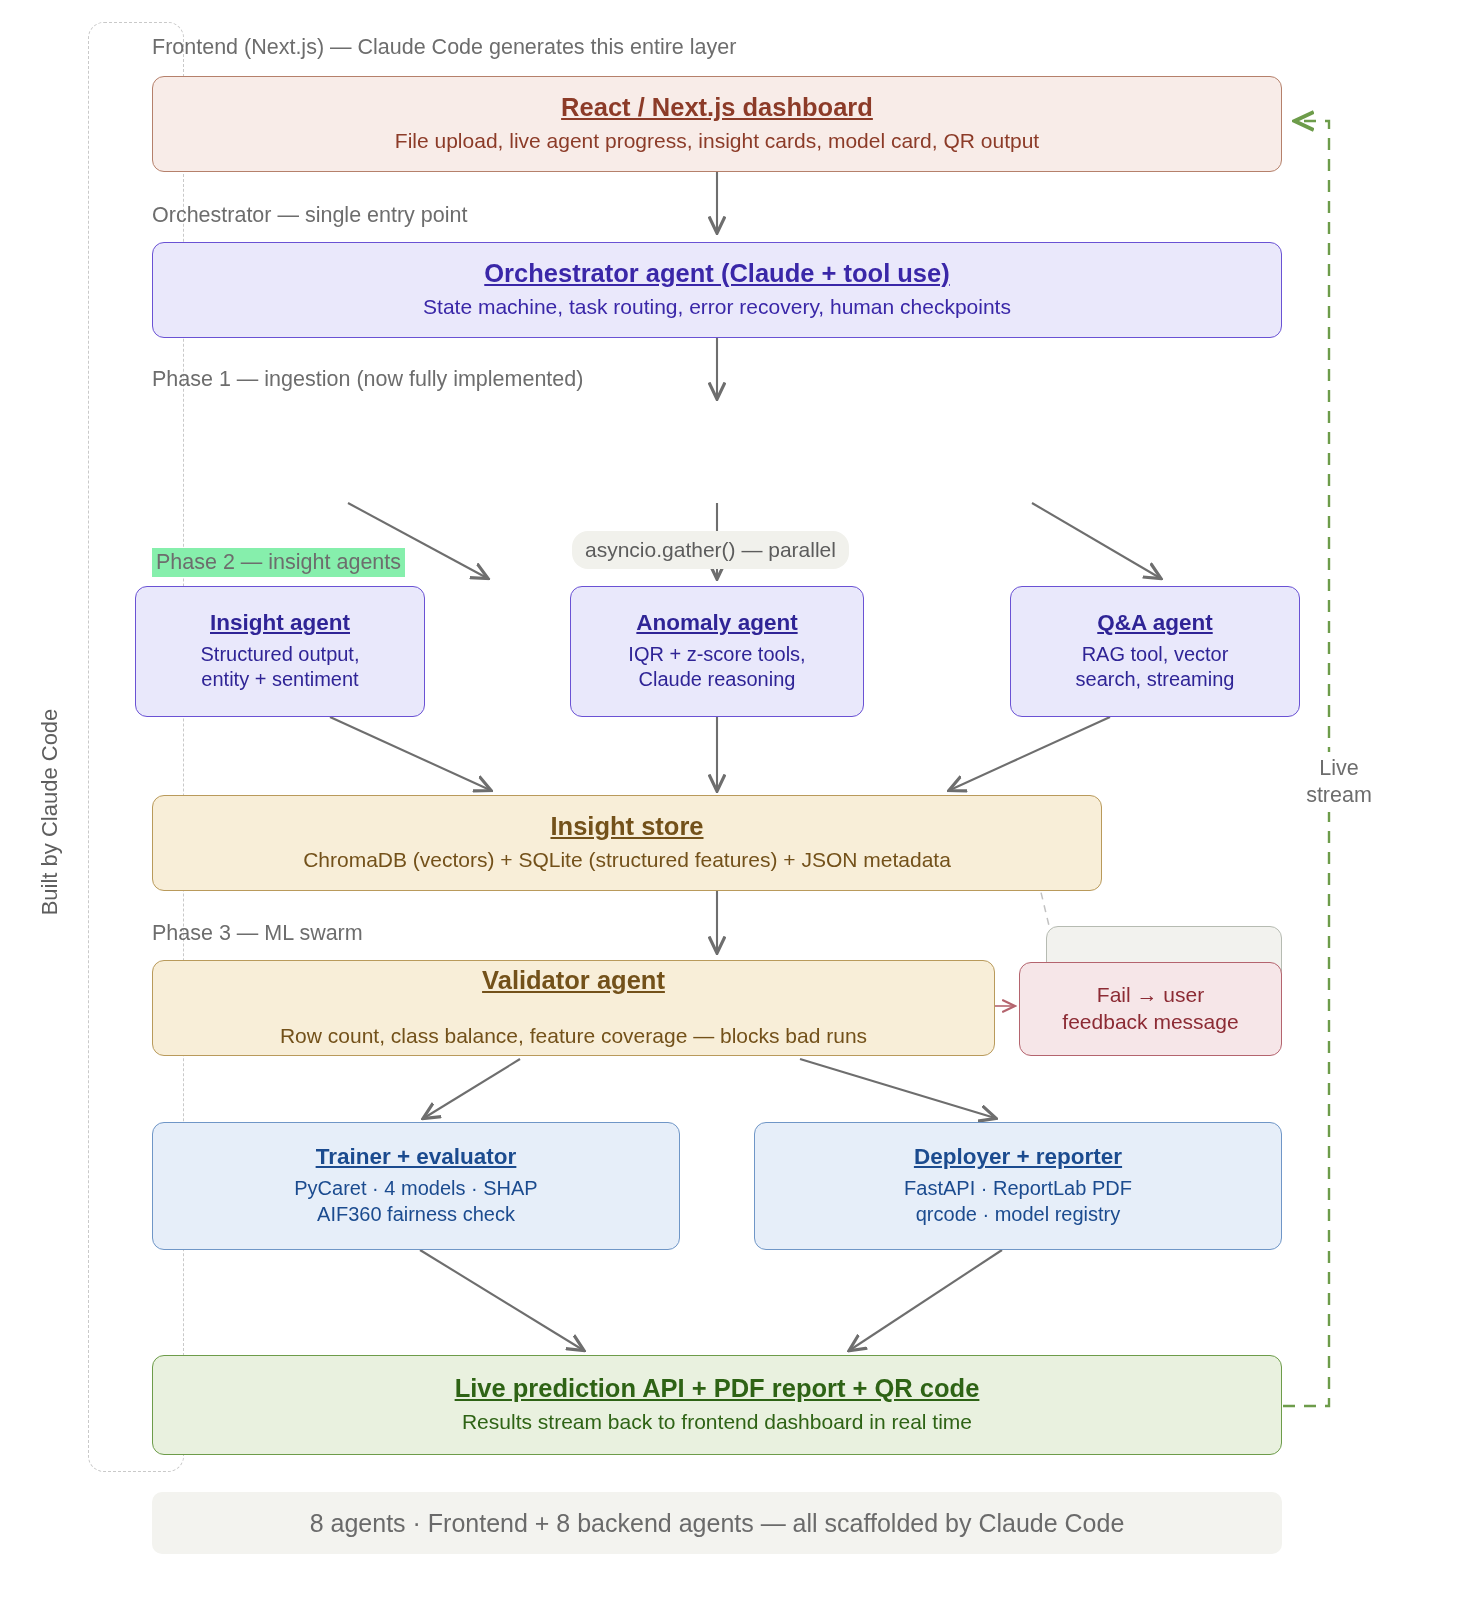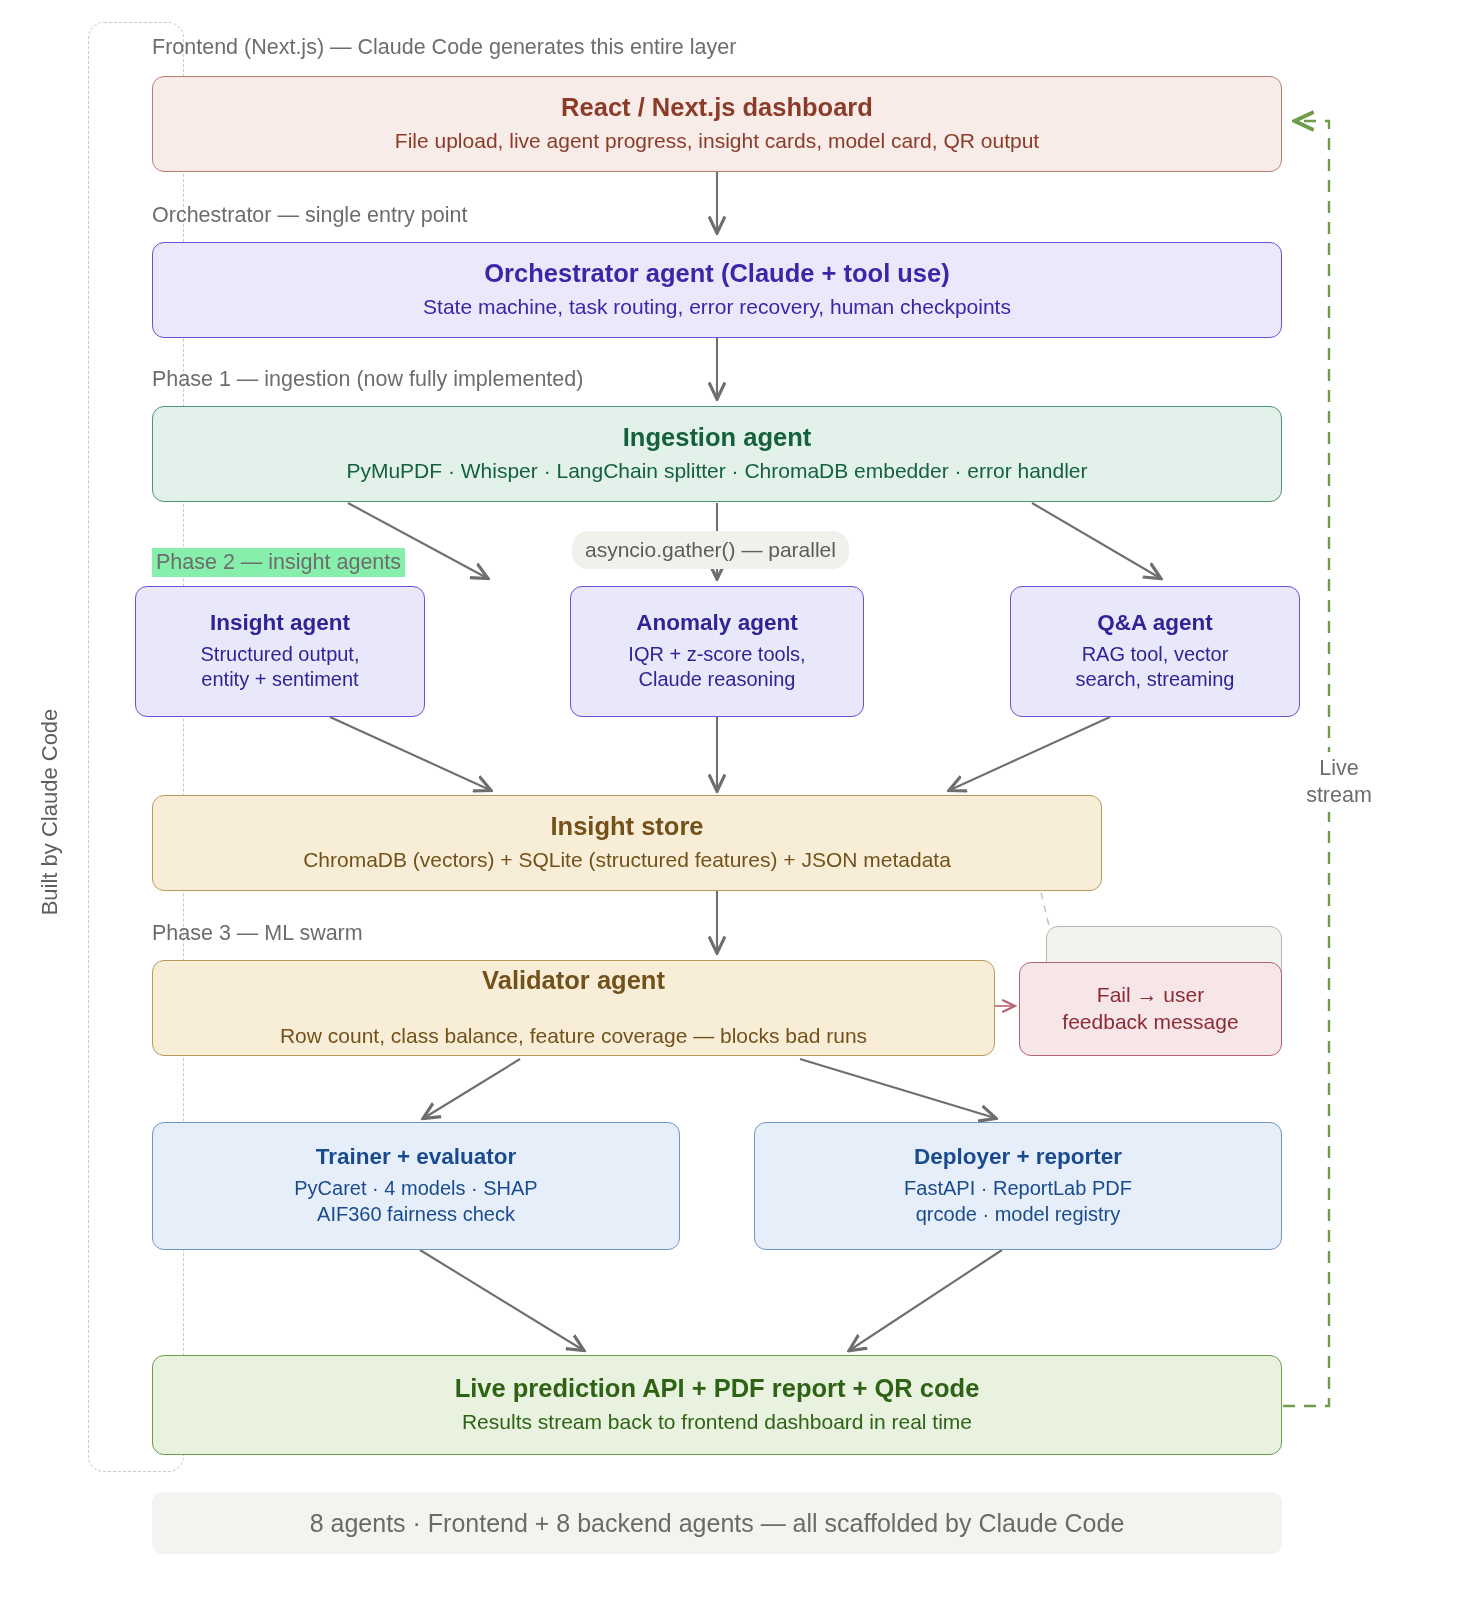--- a/index.html
+++ b/index.html
@@ -23,20 +23,21 @@
     display: flex;
     flex-direction: column;
     align-items: center;
     justify-content: center;
     text-align: center;
     z-index: 3;
   }
   .node .title {
     font-weight: bold;
     line-height: 1.15;
+    text-decoration: underline;
   }
   .node .sub {
     line-height: 1.28;
     margin-top: 6px;
   }
 
   
   .wide .title { font-size: 25.5px; }
   .wide .sub   { font-size: 21px; }
 
@@ -210,24 +211,20 @@
   <div class="node wide t-pink" style="left:152px; top:76px; width:1130px; height:96px;">
     <div class="title">React / Next.js dashboard</div>
     <div class="sub">File upload, live agent progress, insight cards, model card, QR output</div>
   </div>
 
   <div class="node wide t-purple" style="left:152px; top:242px; width:1130px; height:96px;">
     <div class="title">Orchestrator agent (Claude + tool use)</div>
     <div class="sub">State machine, task routing, error recovery, human checkpoints</div>
   </div>
 
-  <div class="node wide t-green" style="left:152px; top:406px; width:1130px; height:96px;">
-    <div class="title">Ingestion agent</div>
-    <div class="sub">PyMuPDF · Whisper · LangChain splitter · ChromaDB embedder · error handler</div>
-  </div>
 
   <div class="node col t-lav" style="left:135px; top:586px; width:290px; height:131px;">
     <div class="title">Insight agent</div>
     <div class="sub">
       <div>Structured output,</div>
       <div>entity + sentiment</div>
     </div>
   </div>
 
   <div class="node col t-lav" style="left:570px; top:586px; width:294px; height:131px;">

